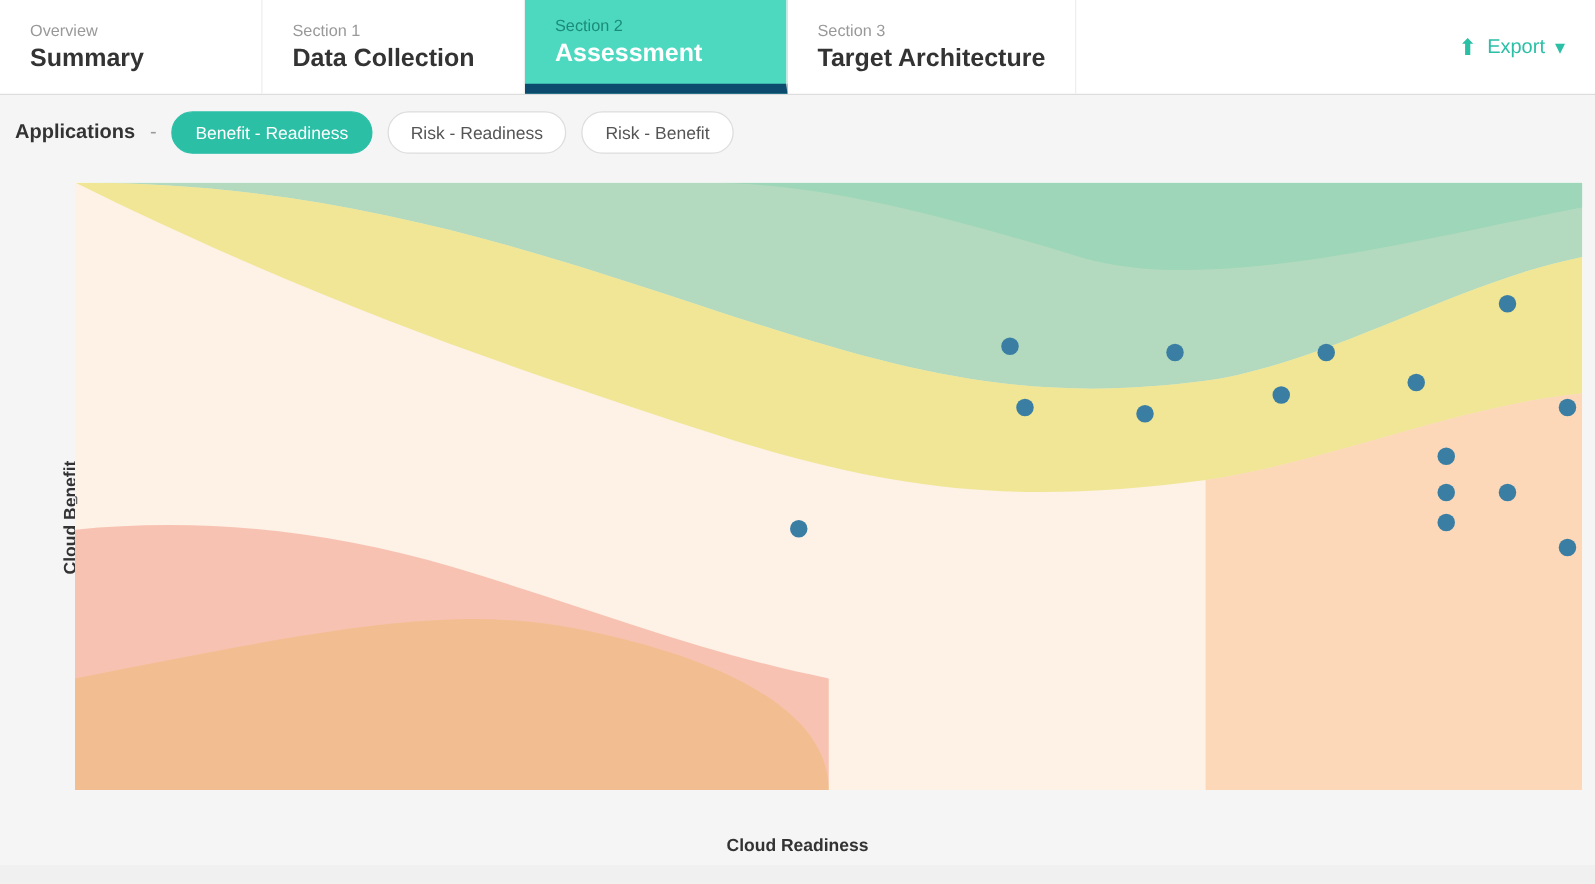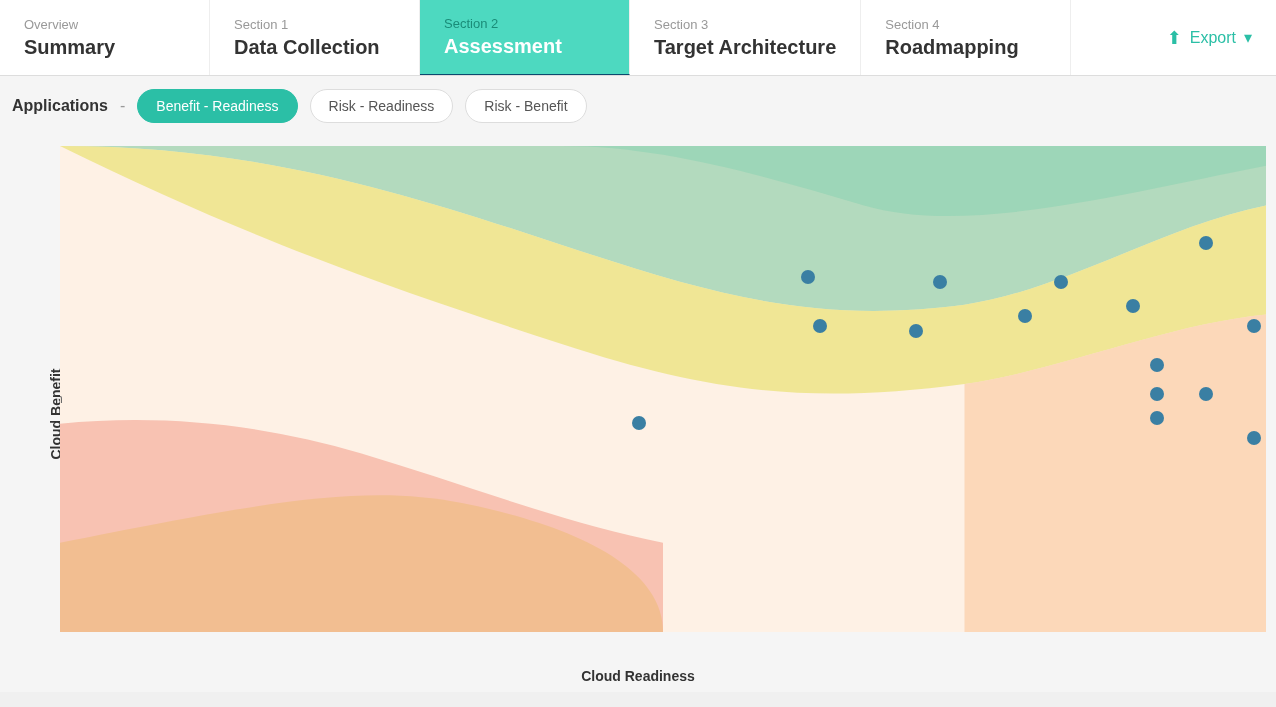--- a/index.html
+++ b/index.html
@@ -27,21 +27,21 @@
       color: #999;
       margin-bottom: 4px;
     }
     .nav-tab .tab-title {
       font-size: 20px;
       font-weight: 600;
       color: #333;
     }
     .nav-tab.active {
       background: #4dd9c0;
-      border-bottom: 1px solid #0c4a6e;
+      border-bottom: 8px solid #0c4a6e;
     }
     .nav-tab.active .tab-section {
       color: #1a8c78;
     }
     .nav-tab.active .tab-title {
       color: #fff;
     }
     .export-btn {
       margin-left: auto;
       display: flex;
@@ -163,24 +163,20 @@
     <span class="tab-section">Section 1</span>
     <span class="tab-title">Data Collection</span>
   </div>
   <div class="nav-tab active" id="tab-section2">
     <span class="tab-section">Section 2</span>
     <span class="tab-title">Assessment</span>
   </div>
   <div class="nav-tab" id="tab-section3">
     <span class="tab-section">Section 3</span>
     <span class="tab-title">Target Architecture</span>
-  </div>
-  <div class="nav-tab" id="tab-section4">
-    <span class="tab-section">Section 4</span>
-    <span class="tab-title">Roadmapping</span>
   </div>
   <div class="export-btn">
     <span class="export-icon">⬆</span>
     <span>Export</span>
     <span>▾</span>
   </div>
 </div>
 
 <div class="toolbar">
   <span class="toolbar-label">Applications</span>

